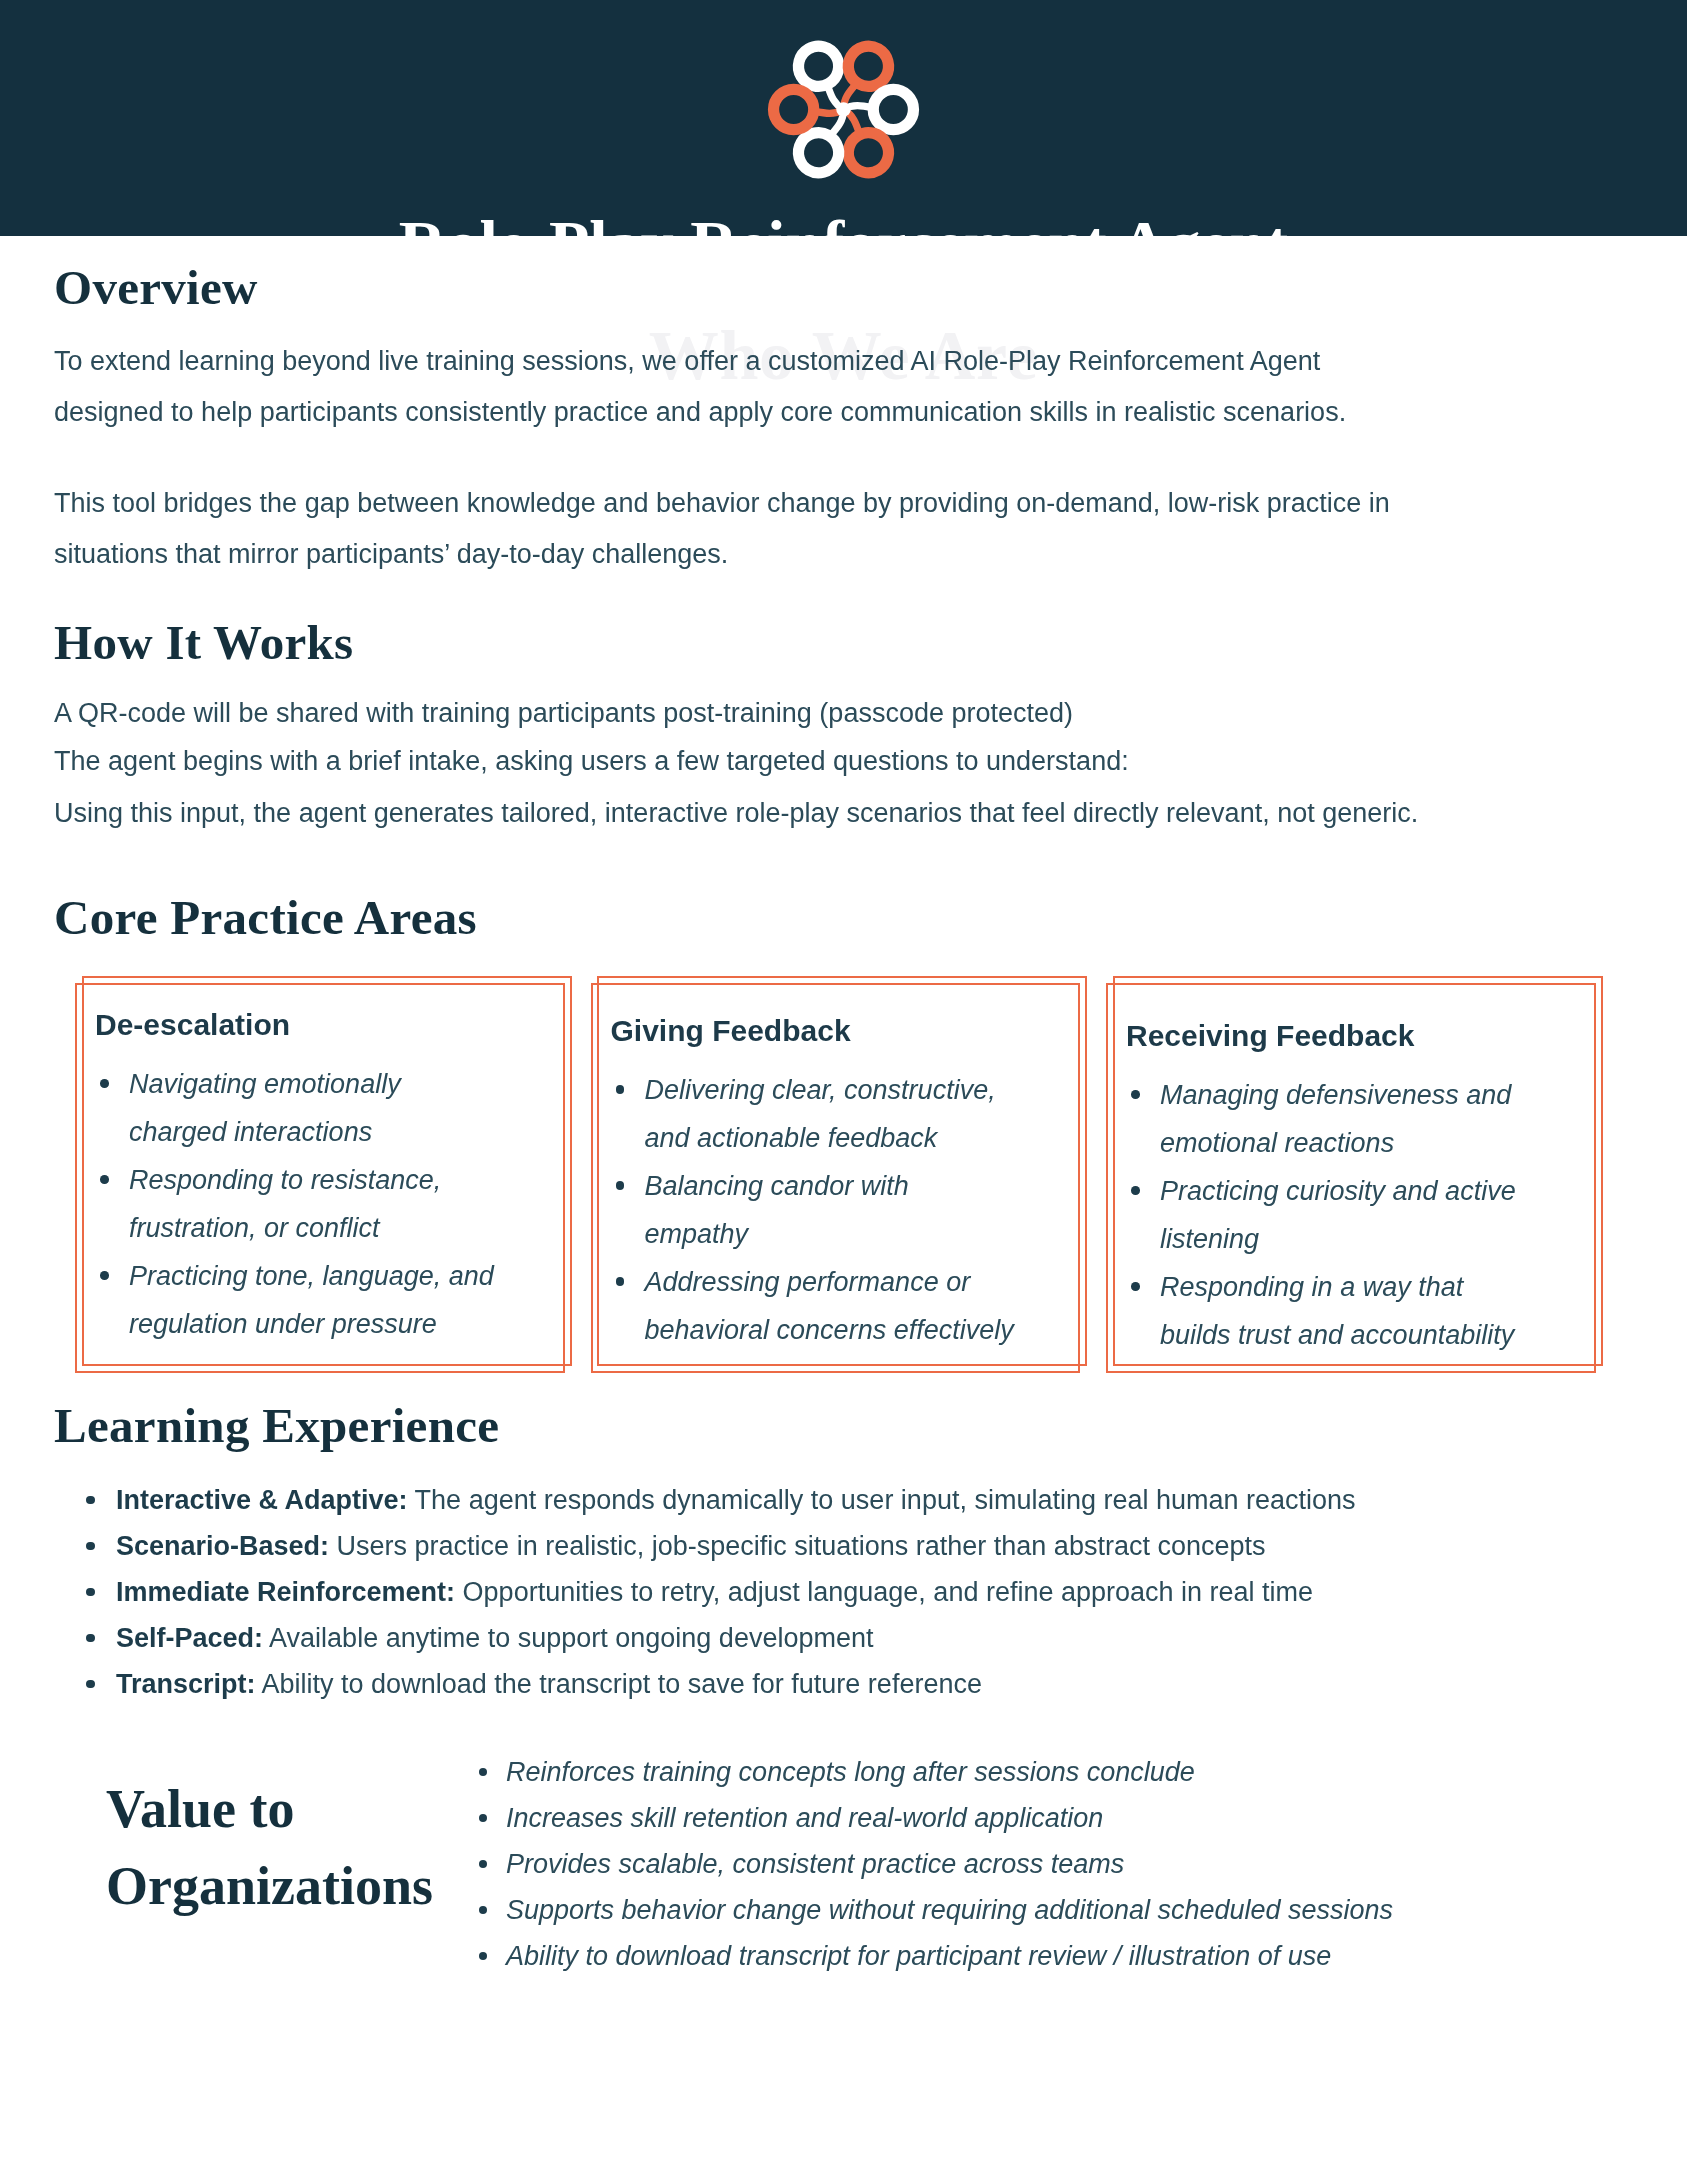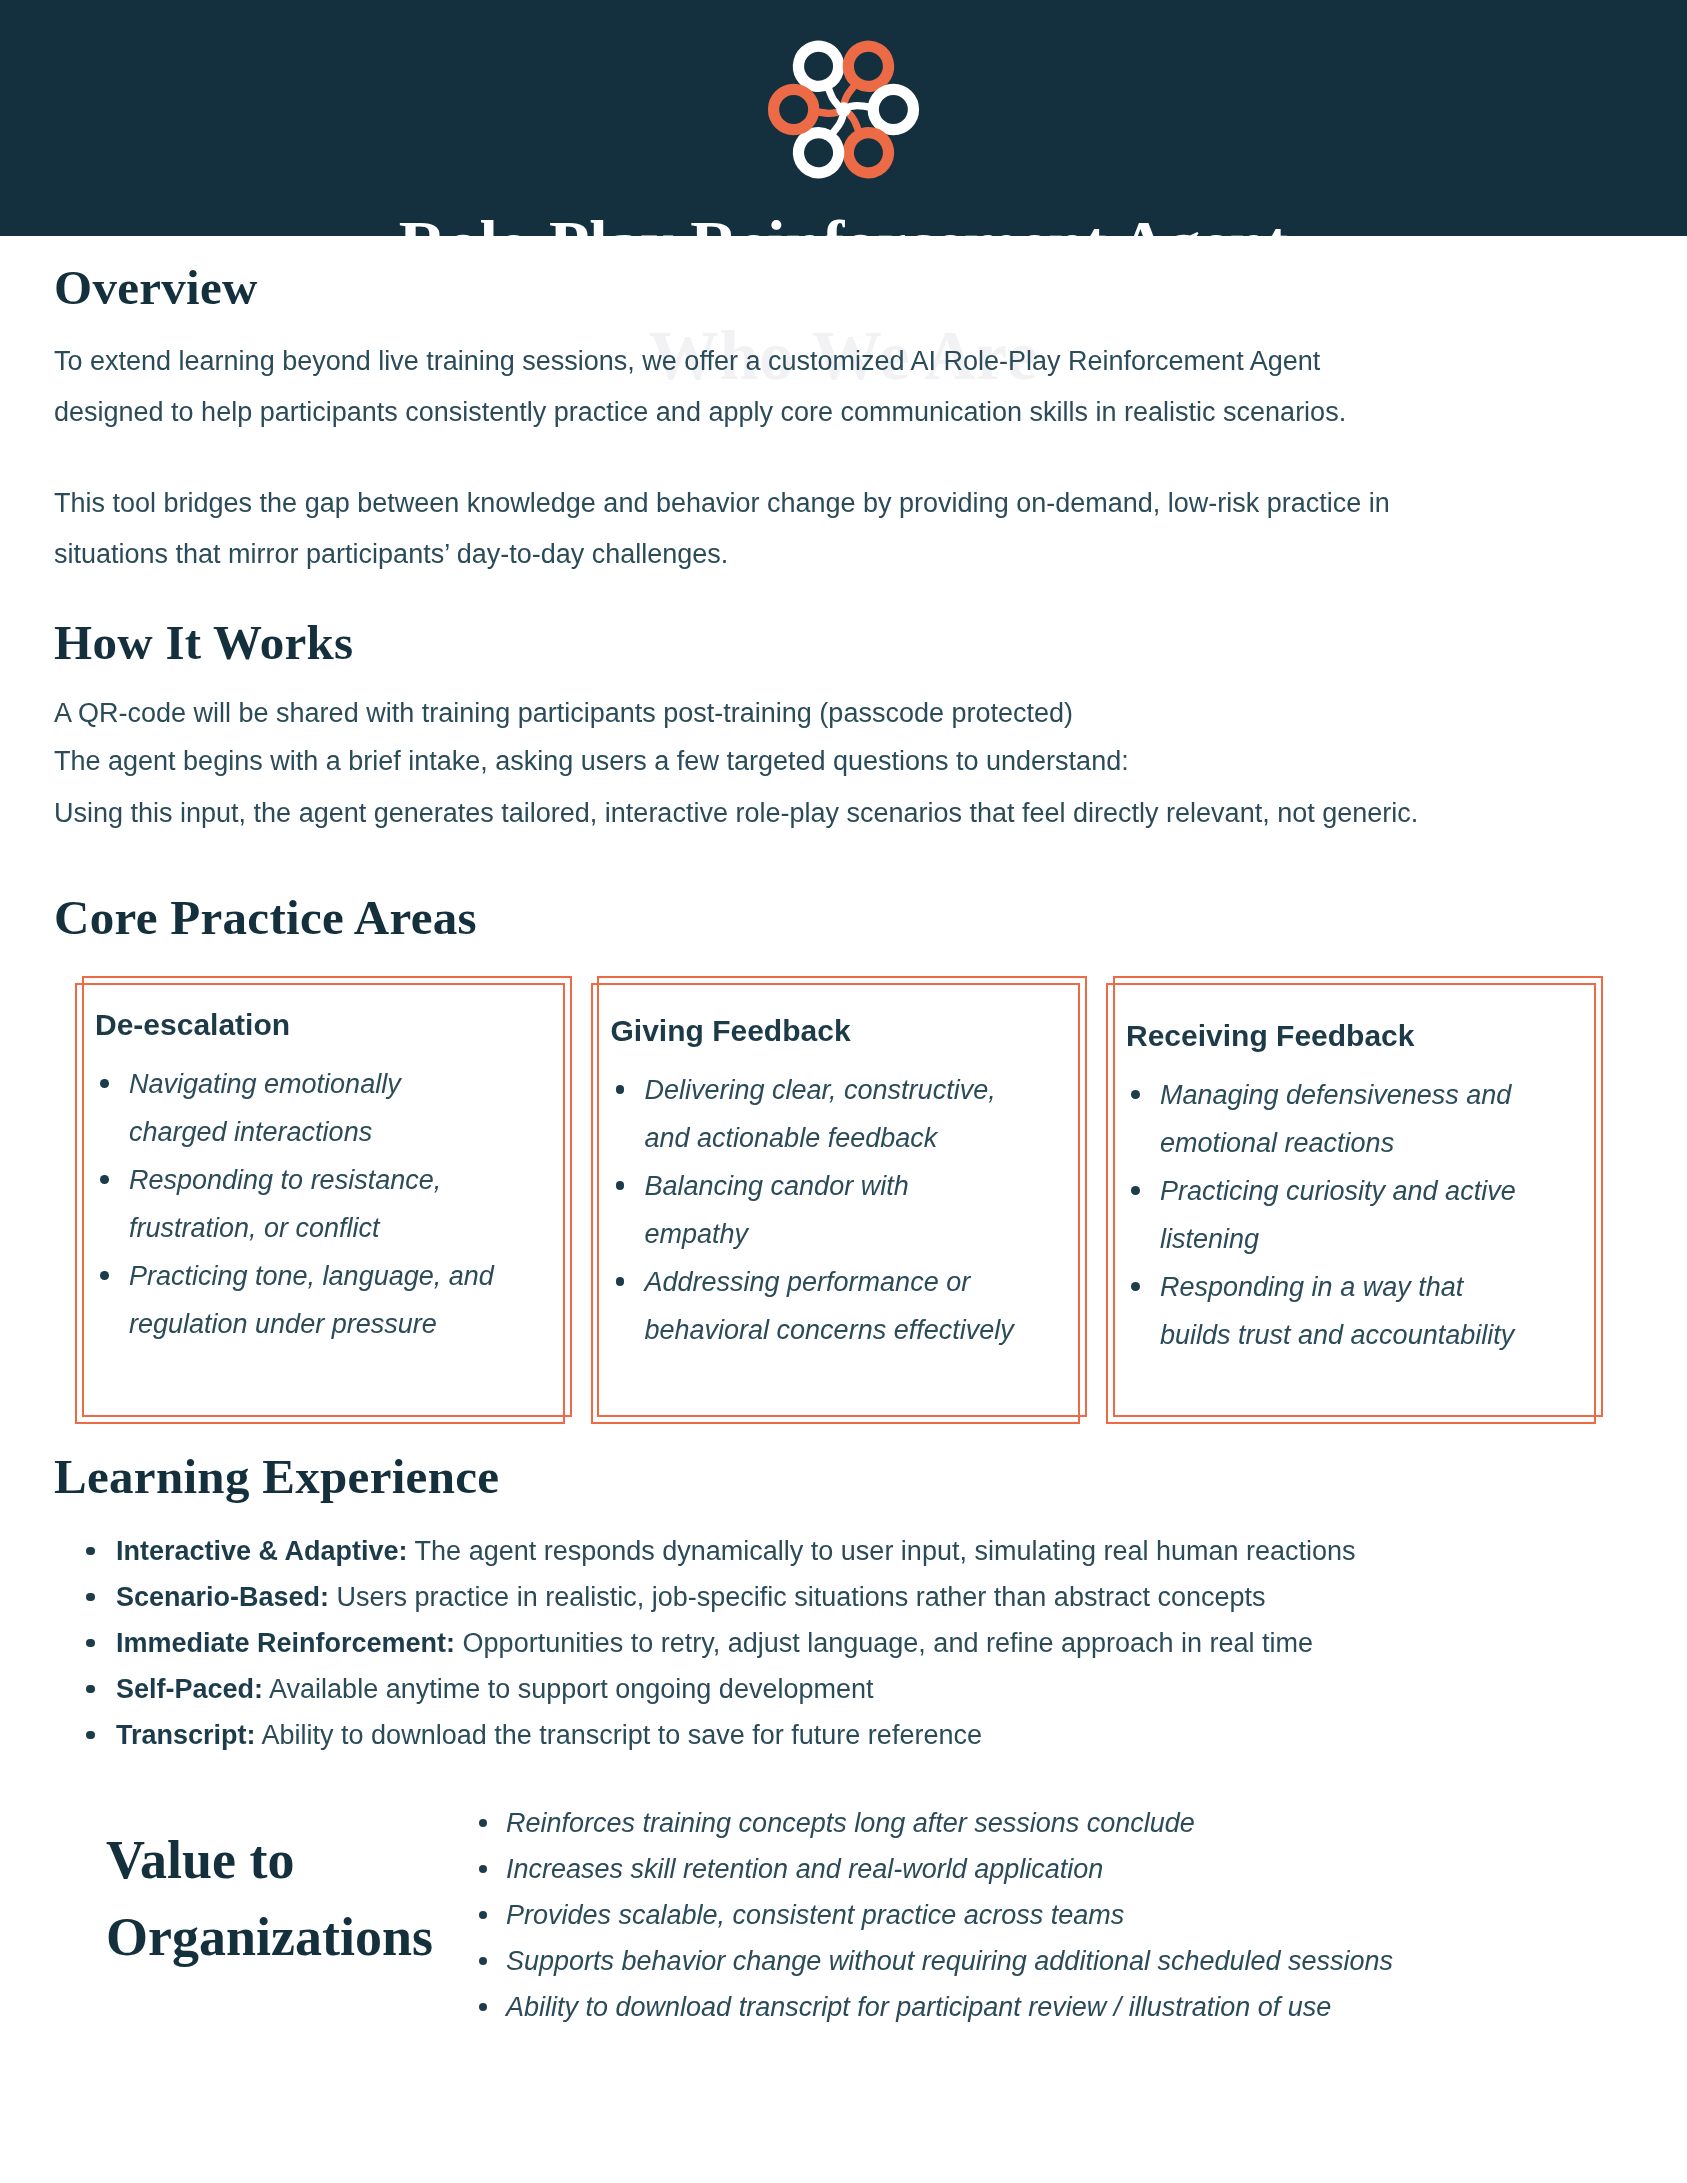--- a/index.html
+++ b/index.html
@@ -57,21 +57,21 @@
   }
   .hiw li::before, .le li::before, .value li::before, .card li::before {
     content:""; position:absolute; left:0; top:19px;
     width:8.6px; height:8.6px; border-radius:50%; background:#1d3c4b;
   }
   .hiw .closing { margin:4px 0 0; font-size:27px; line-height:48px; }
 
   
   .cpa { padding-top:52px; }
   .cards { display:flex; gap:19px; margin:30px 58px 0 21px; }
-  .card { position:relative; flex:1; height:448px; }
+  .card { position:relative; flex:1; height:397px; }
   .frame-a, .frame-b { position:absolute; border:2px solid #EC6A45; }
   .frame-a { top:0; left:6.6px; right:0; bottom:6.6px; }
   .frame-b { top:6.6px; left:0; right:6.6px; bottom:0; }
   .card-inner { position:relative; padding:30px 16px 0 20px; }
   .card:nth-child(2) .card-inner { padding-top:36px; }
   .card:nth-child(3) .card-inner { padding-top:41px; }
   .card-title {
     margin:0; font-weight:700; font-size:30px; line-height:37px; color:#1d3a49;
   }
   .card ul { margin:17px 0 0; padding:0; }

